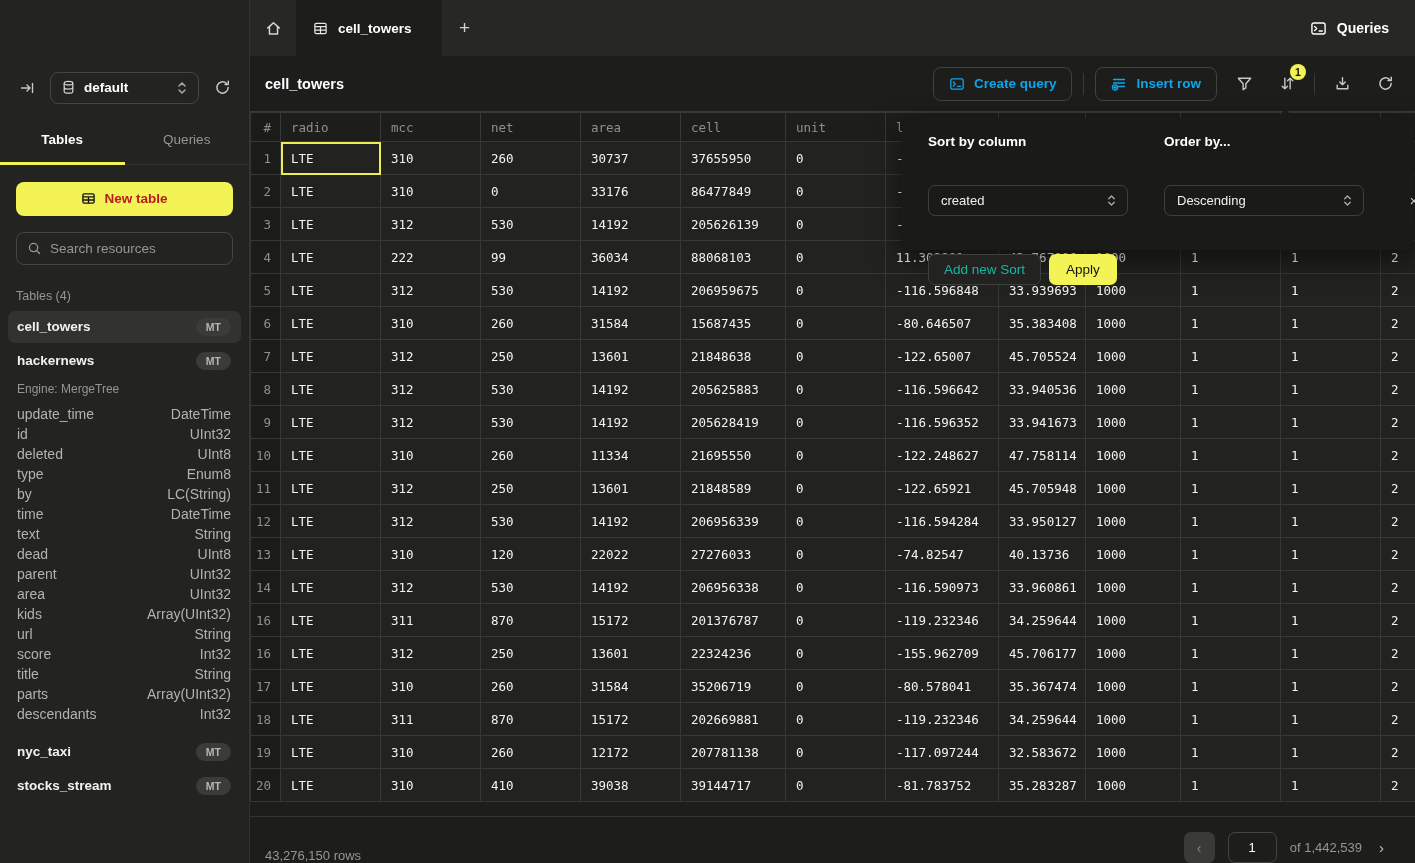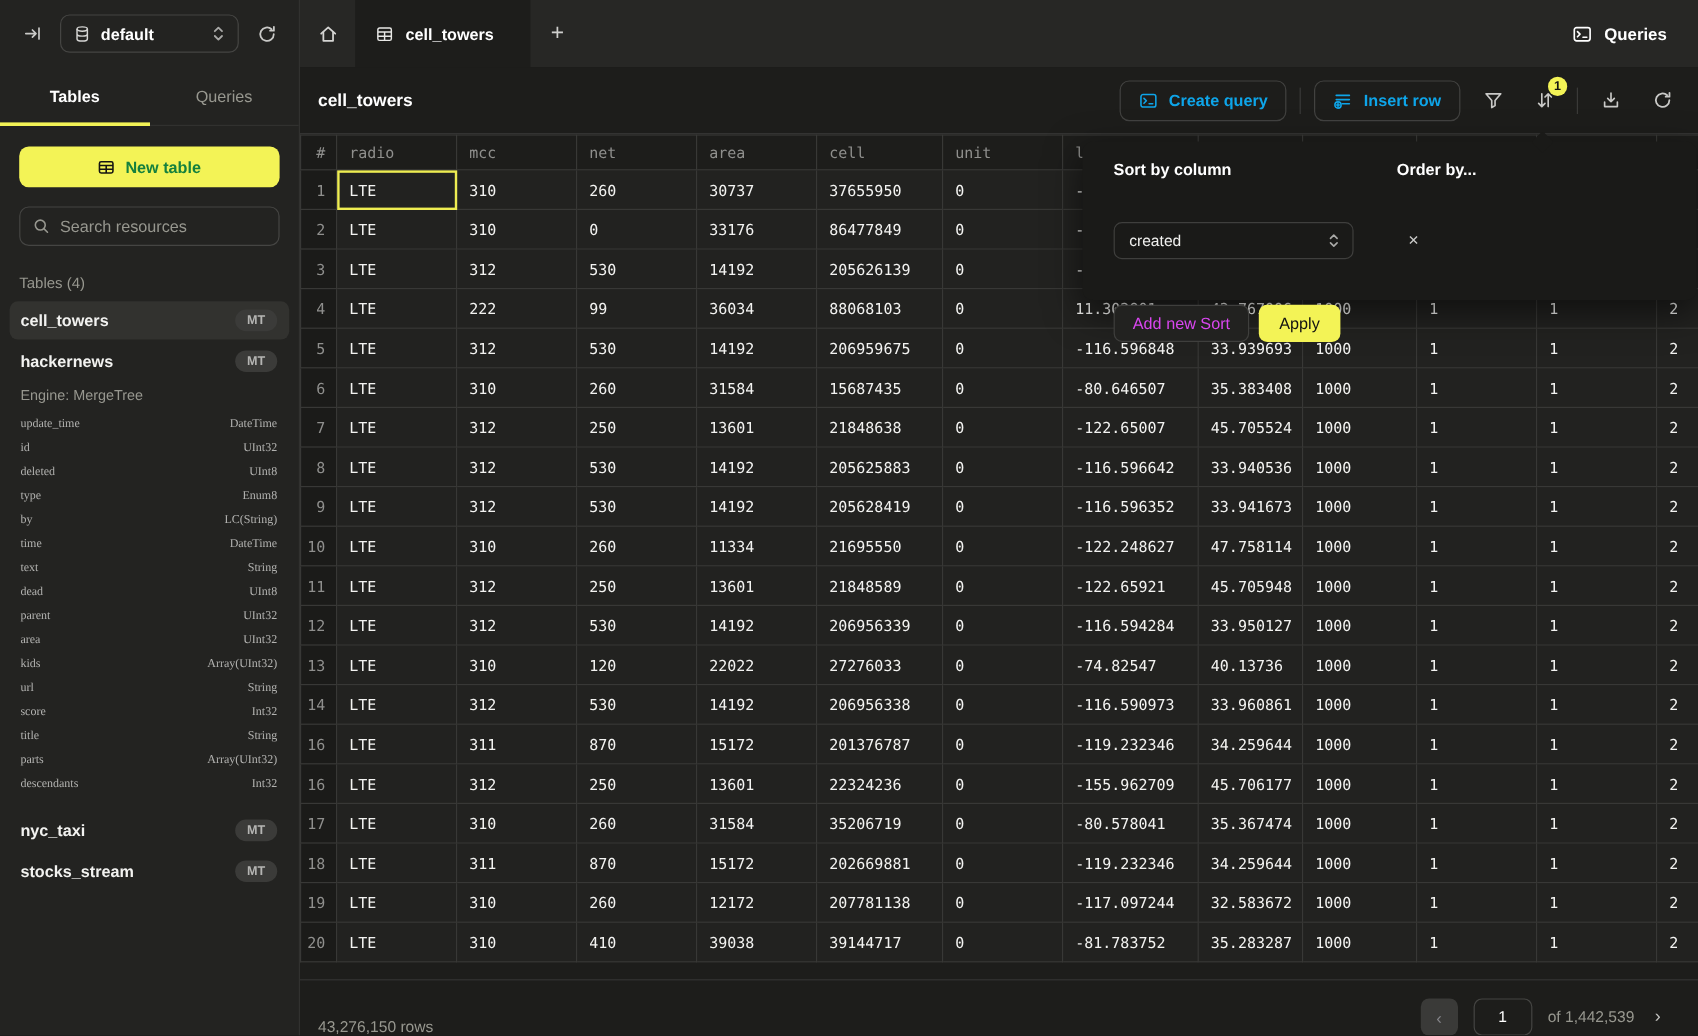--- a/index.html
+++ b/index.html
@@ -7,41 +7,41 @@
     --rownum:#1b1b19; --line:#3a3a38; --line-soft:#31312f; --text:#efefed;
     --muted:#97978f; --muted2:#b2b2b0; --accent:#f3f356; --popup:#1a1a18;
     --ctl:#454543;
   }
   *{box-sizing:border-box; margin:0; padding:0;}
   html,body{width:1415px; height:863px; overflow:hidden;}
   body{background:var(--bg); color:var(--text); font-family:"Liberation Sans",sans-serif; font-size:13px;}
   .app{display:grid; grid-template-columns:250px 1fr; width:1415px; height:863px;}
 
   
-  .sidebar{background:var(--panel); border-right:1px solid var(--line-soft); display:flex; flex-direction:column; overflow:hidden;}
+  .sidebar{background:var(--panel); border-right:1px solid var(--line-soft); display:flex; flex-direction:column; overflow:hidden;justify-content:center;}
   .sidebar-top{height:56px; flex:0 0 56px; display:flex; align-items:center; padding:0 12px; gap:8px;}
   .icon-sm{width:30px;height:30px;display:flex;align-items:center;justify-content:center;color:#c9c9c7;cursor:pointer;border-radius:6px;flex:0 0 auto;}
   .db-select{flex:1; display:flex; align-items:center; gap:8px; border:1px solid var(--ctl); border-radius:8px; height:32px; padding:0 10px; cursor:pointer;}
   .db-select .lbl{flex:1; font-size:13.5px; font-weight:600; color:#fff;}
   .side-tabs{height:49px; flex:0 0 49px; display:flex; border-bottom:1px solid var(--line-soft);}
   .side-tab{flex:1; display:flex; align-items:center; justify-content:center; color:var(--muted); font-size:13.5px; cursor:pointer; position:relative;}
   .side-tab.active{color:#fff; font-weight:600;}
   .side-tab.active::after{content:""; position:absolute; left:0; right:0; bottom:-1px; height:3px; background:var(--accent);}
-  .new-table{margin:17px 16px 0; height:34px; background:var(--accent); color:#15803d; border:none; border-radius:8px; font-size:13.5px; font-weight:600; display:flex; align-items:center; justify-content:center; gap:8px; cursor:pointer; font-family:inherit;}
+  .new-table{margin:17px 16px 0; height:34px; background:var(--accent); color:#b91c1c; border:none; border-radius:8px; font-size:13.5px; font-weight:600; display:flex; align-items:center; justify-content:center; gap:8px; cursor:pointer; font-family:inherit;}
   .search-box{margin:16px 16px 0; height:33px; border:1px solid var(--ctl); border-radius:8px; display:flex; align-items:center; gap:8px; padding:0 10px; color:var(--muted);}
   .search-box input{flex:1; background:transparent; border:none; outline:none; color:#ddd; font-size:13.5px; font-family:inherit;}
   .search-box input::placeholder{color:var(--muted);}
   .section-label{margin:24px 16px 6px; color:var(--muted); font-size:12.5px;}
   .tables-list{padding:0 8px; overflow:hidden;}
   .tbl-item{height:32px; margin:2px 0; border-radius:7px; display:flex; align-items:center; justify-content:space-between; padding:0 10px 0 9px; cursor:pointer;}
   .tbl-item.selected{background:#32322f;}
   .tbl-name{font-size:13.5px; font-weight:600; color:#f2f2f0;}
   .mt-badge{background:#3b3b39; color:#b5b5b3; font-size:10.5px; font-weight:600; border-radius:10px; padding:3px 10px;}
   .engine-line{color:var(--muted); font-size:12px; padding:3px 9px 6px;}
-  .schema{padding:2px 10px 10px 9px; font-family:Liberation Serif, serif; font-size:10px; color:var(--muted2);}
+  .schema{padding:2px 10px 10px 9px; font-family:Liberation Sans, sans-serif; font-size:14px; color:var(--muted2);}
   .schema-row{display:flex; justify-content:space-between; line-height:20px;}
 
   
   .main{display:flex; flex-direction:column; position:relative; overflow:hidden;}
   .tabbar{height:56px; flex:0 0 56px; background:var(--tabbar); display:flex; align-items:stretch;}
   .home-btn{width:46px; display:flex; align-items:center; justify-content:center; color:#d5d5d3; cursor:pointer;}
   .tab{background:var(--bg); display:flex; align-items:center; gap:10px; padding:0 30px 0 17px; font-size:13.5px; font-weight:600; color:#fff; cursor:pointer;}
   .add-tab{width:46px; display:flex; align-items:center; justify-content:center; color:#cfcfcd; font-size:19px; cursor:pointer;}
   .queries-top{margin-left:auto; margin-right:26px; display:flex; align-items:center; gap:10px; color:#fff; font-size:14px; font-weight:600; cursor:pointer;}
 
@@ -70,21 +70,21 @@
   .pg-next{color:#c4c4c2; font-size:15px; cursor:pointer; padding:4px;}
 
   
   .sort-pop{position:absolute; left:652px; top:118px; width:512px; height:132px; background:var(--popup); border-radius:9px; box-shadow:0 10px 30px rgba(0,0,0,.55); z-index:20; padding:16px 0 0 26px;}
   .sort-caret{position:absolute; top:-6px; left:377px; width:13px; height:13px; background:var(--popup); transform:rotate(45deg); border-radius:2px;}
   .sp-grid{display:grid; grid-template-columns:200px 200px 44px; column-gap:15px; row-gap:9px; align-items:center;gap:36px;}
   .sp-label{font-size:13.5px; font-weight:600; color:#fff;}
   .sp-select{height:31px; border:1px solid #3f3f3d; border-radius:7px; display:flex; align-items:center; justify-content:space-between; padding:0 10px 0 12px; font-size:13px; color:#f0f0ee; cursor:pointer;}
   .sp-close{width:28px; height:28px; display:flex; align-items:center; justify-content:center; color:#c9c9c7; font-size:15px; cursor:pointer;}
   .sp-btnrow{grid-column:1 / span 2; display:flex; gap:8px; margin-top:2px;}
-  .btn-dark{height:31px; border:1px solid #3f3f3d; background:#222220; border-radius:7px; color:#d946ef; font-size:13.5px; font-family:inherit; padding:0 15px; cursor:pointer;}
+  .btn-dark{height:31px; border:1px solid #3f3f3d; background:#222220; border-radius:7px; color:#14b8a6; font-size:13.5px; font-family:inherit; padding:0 15px; cursor:pointer;}
   .btn-accent{height:31px; border:none; background:var(--accent); border-radius:7px; color:#141412; font-size:13.5px; font-family:inherit; padding:0 17px; cursor:pointer;}
 
   svg{display:block;}
 </style>
 </head>
 <body>
 
 <div class="app">
 
   <aside class="sidebar">
@@ -669,20 +669,28 @@
         <div class="sp-label">Order by...</div>
         <div></div>
         <div class="sp-select">
           <span>created</span>
           <span>
             <svg width="11" height="13" viewBox="0 0 12 14" fill="none" stroke="#a9a9a7" stroke-width="1.5" stroke-linecap="round" stroke-linejoin="round">
                 <path d="m3 5 3-3 3 3M3 9l3 3 3-3"></path>
               </svg>
           </span>
         </div>
+        <div class="sp-select">
+          <span>Descending</span>
+          <span>
+            <svg width="11" height="13" viewBox="0 0 12 14" fill="none" stroke="#a9a9a7" stroke-width="1.5" stroke-linecap="round" stroke-linejoin="round">
+                <path d="m3 5 3-3 3 3M3 9l3 3 3-3"></path>
+              </svg>
+          </span>
+        </div>
         <div class="sp-close">×</div>
         <div class="sp-btnrow">
           <button class="btn-dark">Add new Sort</button>
           <button class="btn-accent">Apply</button>
         </div>
       </div>
     </div>
 
   </div>
 </div>

